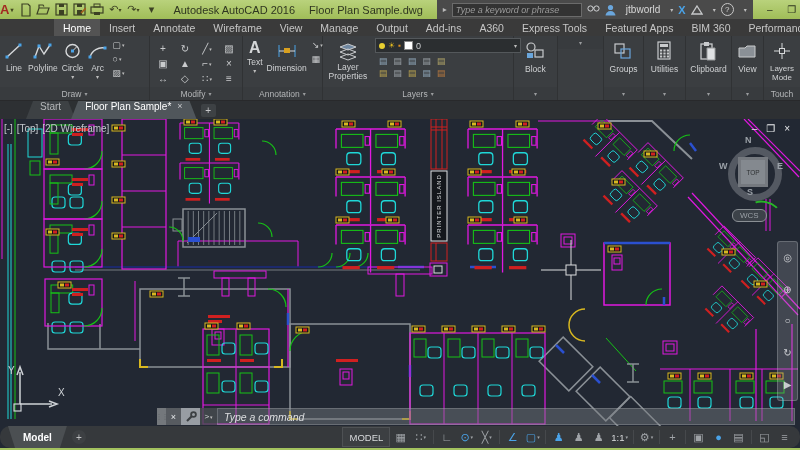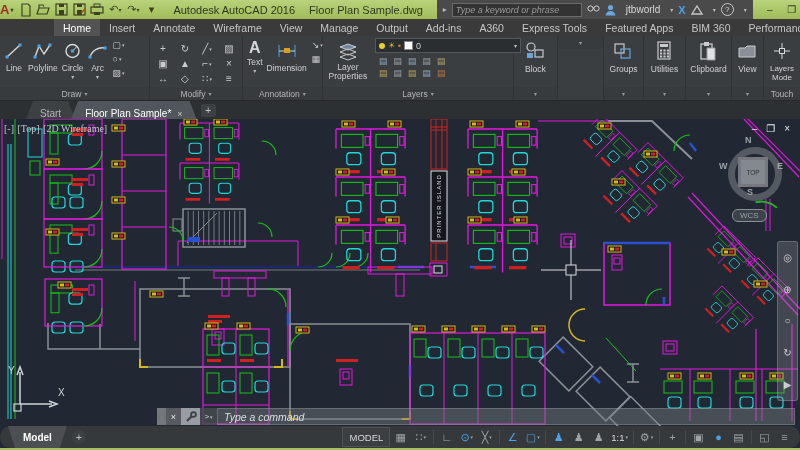--- a/index.html
+++ b/index.html
@@ -56,30 +56,30 @@
   .lc-sq{width:7px;height:7px;background:#ffffff;border:1px solid #888;}
   .layerrows{display:flex;flex-direction:column;gap:2px;margin-top:3px;}
   .layerrow{display:flex;gap:6px;padding-left:4px;}
   .layerrow span{font-size:9px;}
   .cp-body{flex:1;display:flex;flex-direction:column;align-items:center;justify-content:flex-start;padding-top:2px;font-size:8.5px;color:#d0d2d4;}
   .cp-body .ic{height:26px;display:flex;align-items:center;justify-content:center;}
   .colorwheel{width:18px;height:18px;border-radius:50%;background:conic-gradient(#e03030,#e8d020,#30c030,#20c8c8,#2040d0,#c030c0,#e03030);}
   .selmode .cp-body{font-size:8px;text-align:center;line-height:1.15;}
   
   .filetabs{height:18px;background:#2d3033;display:flex;align-items:stretch;padding-left:26px;font-size:10px;}
-  .ftab{display:flex;align-items:flex-end;gap:6px;padding:0 14px;color:#b5b7b9;background:#3d4144;
+  .ftab{display:flex;align-items:flex-start;gap:6px;padding:0 14px;color:#b5b7b9;background:#3d4144;
         clip-path:polygon(7px 0,calc(100% - 7px) 0,100% 100%,0 100%);margin-right:-4px;}
   .ftab.active{background:#50565b;color:#ffffff;z-index:2;}
   .ftab .x{font-size:9px;color:#c6c8ca;}
   .ftab-plus{width:15px;height:13px;align-self:center;margin-left:8px;background:#3d4144;color:#c6c8ca;
              display:flex;align-items:center;justify-content:center;font-size:10px;border-radius:2px;}
   
   .viewport{position:relative;width:800px;height:307px;background:#222833;overflow:hidden;}
   .viewport svg.plan{position:absolute;left:0;top:0;}
-  .vplabel{position:absolute;left:4px;top:4px;font-size:10px;color:#c2c6cb;z-index:5;font-family:Liberation Serif, serif;}
+  .vplabel{position:absolute;left:4px;top:4px;font-size:10px;color:#c2c6cb;z-index:5;}
   .vplabel span{margin-right:1px;}
   .vpwin{position:absolute;right:10px;top:4px;color:#e8eaec;font-size:10px;z-index:5;display:flex;gap:9px;}
   .viewcube{position:absolute;right:12px;top:18px;width:66px;height:92px;z-index:4;}
   .vc-ring{position:absolute;left:6px;top:10px;width:40px;height:40px;border:7px solid rgba(125,130,137,.55);border-radius:50%;}
   .vc-l{position:absolute;color:#9ba1a8;font-size:9px;font-weight:bold;}
   .vc-top{position:absolute;left:16px;top:20px;width:30px;height:30px;background:#84898f;border:3px solid #75797f;
           box-sizing:border-box;display:flex;align-items:center;justify-content:center;font-size:6.5px;color:#2e3133;}
   .vc-wcs{position:absolute;left:10px;top:72px;padding:0 7px;height:11px;border:1px solid #8a8f94;border-radius:6px;
           background:rgba(70,75,82,.75);color:#9aa0a6;font-size:8px;display:flex;align-items:center;}
   .vc-arc{position:absolute;left:28px;top:64px;width:26px;height:14px;border:2px solid transparent;border-top-color:#27b427;border-radius:50%;transform:rotate(14deg);}

